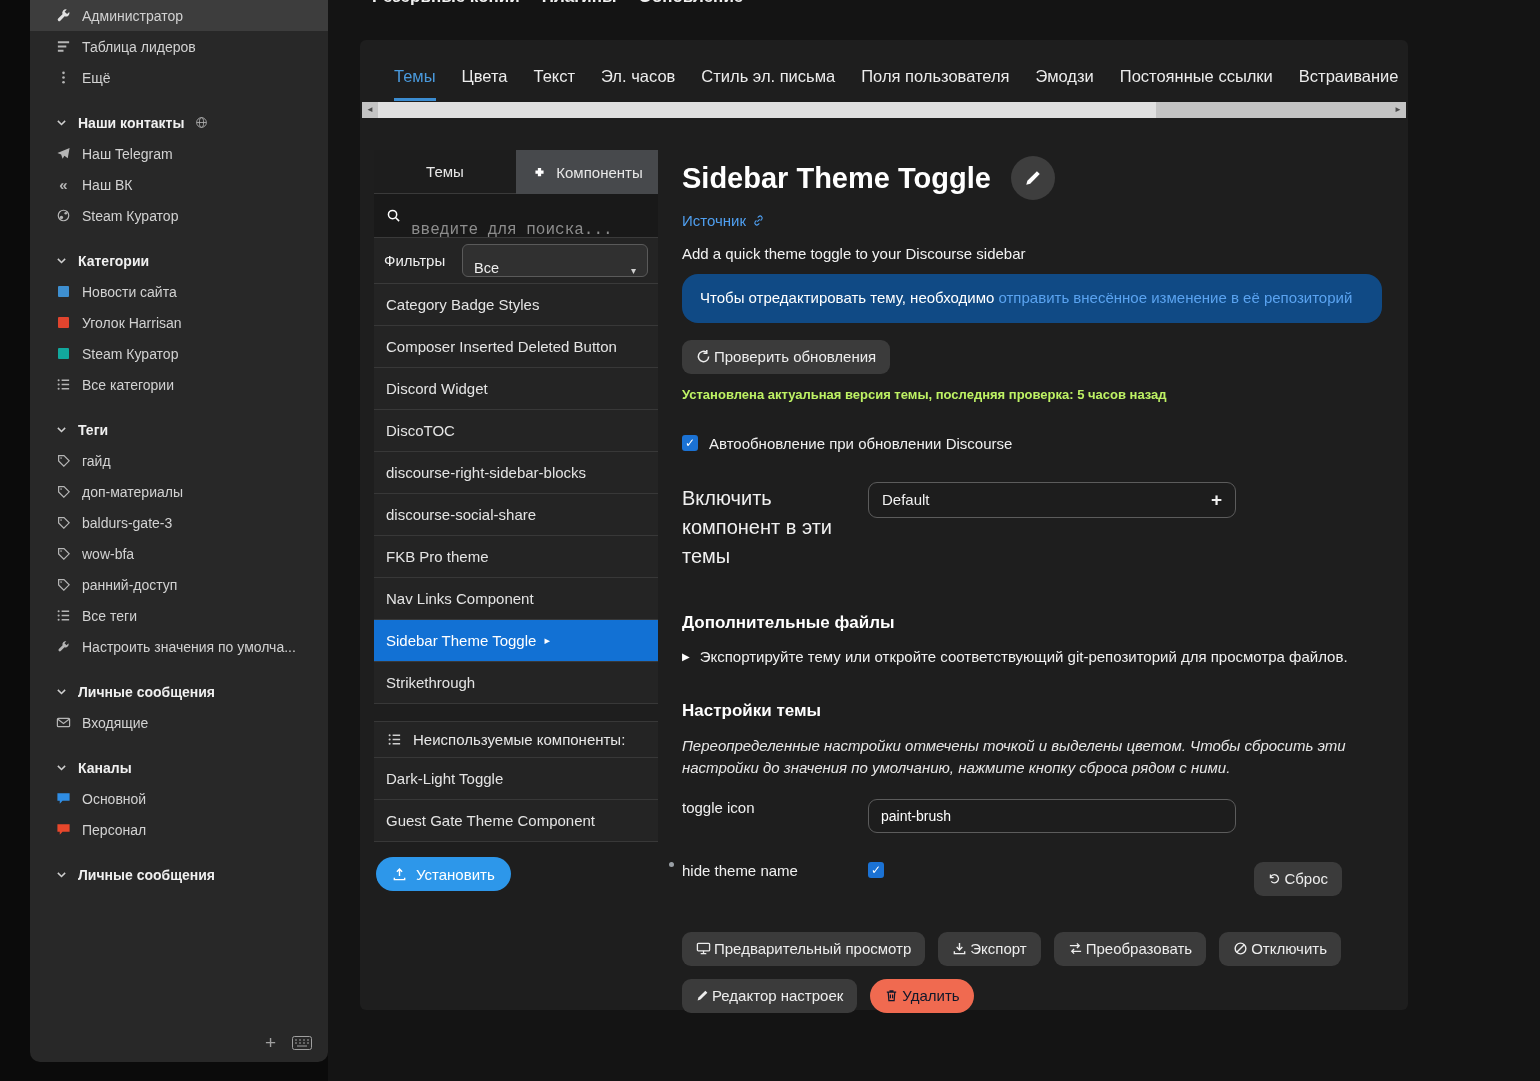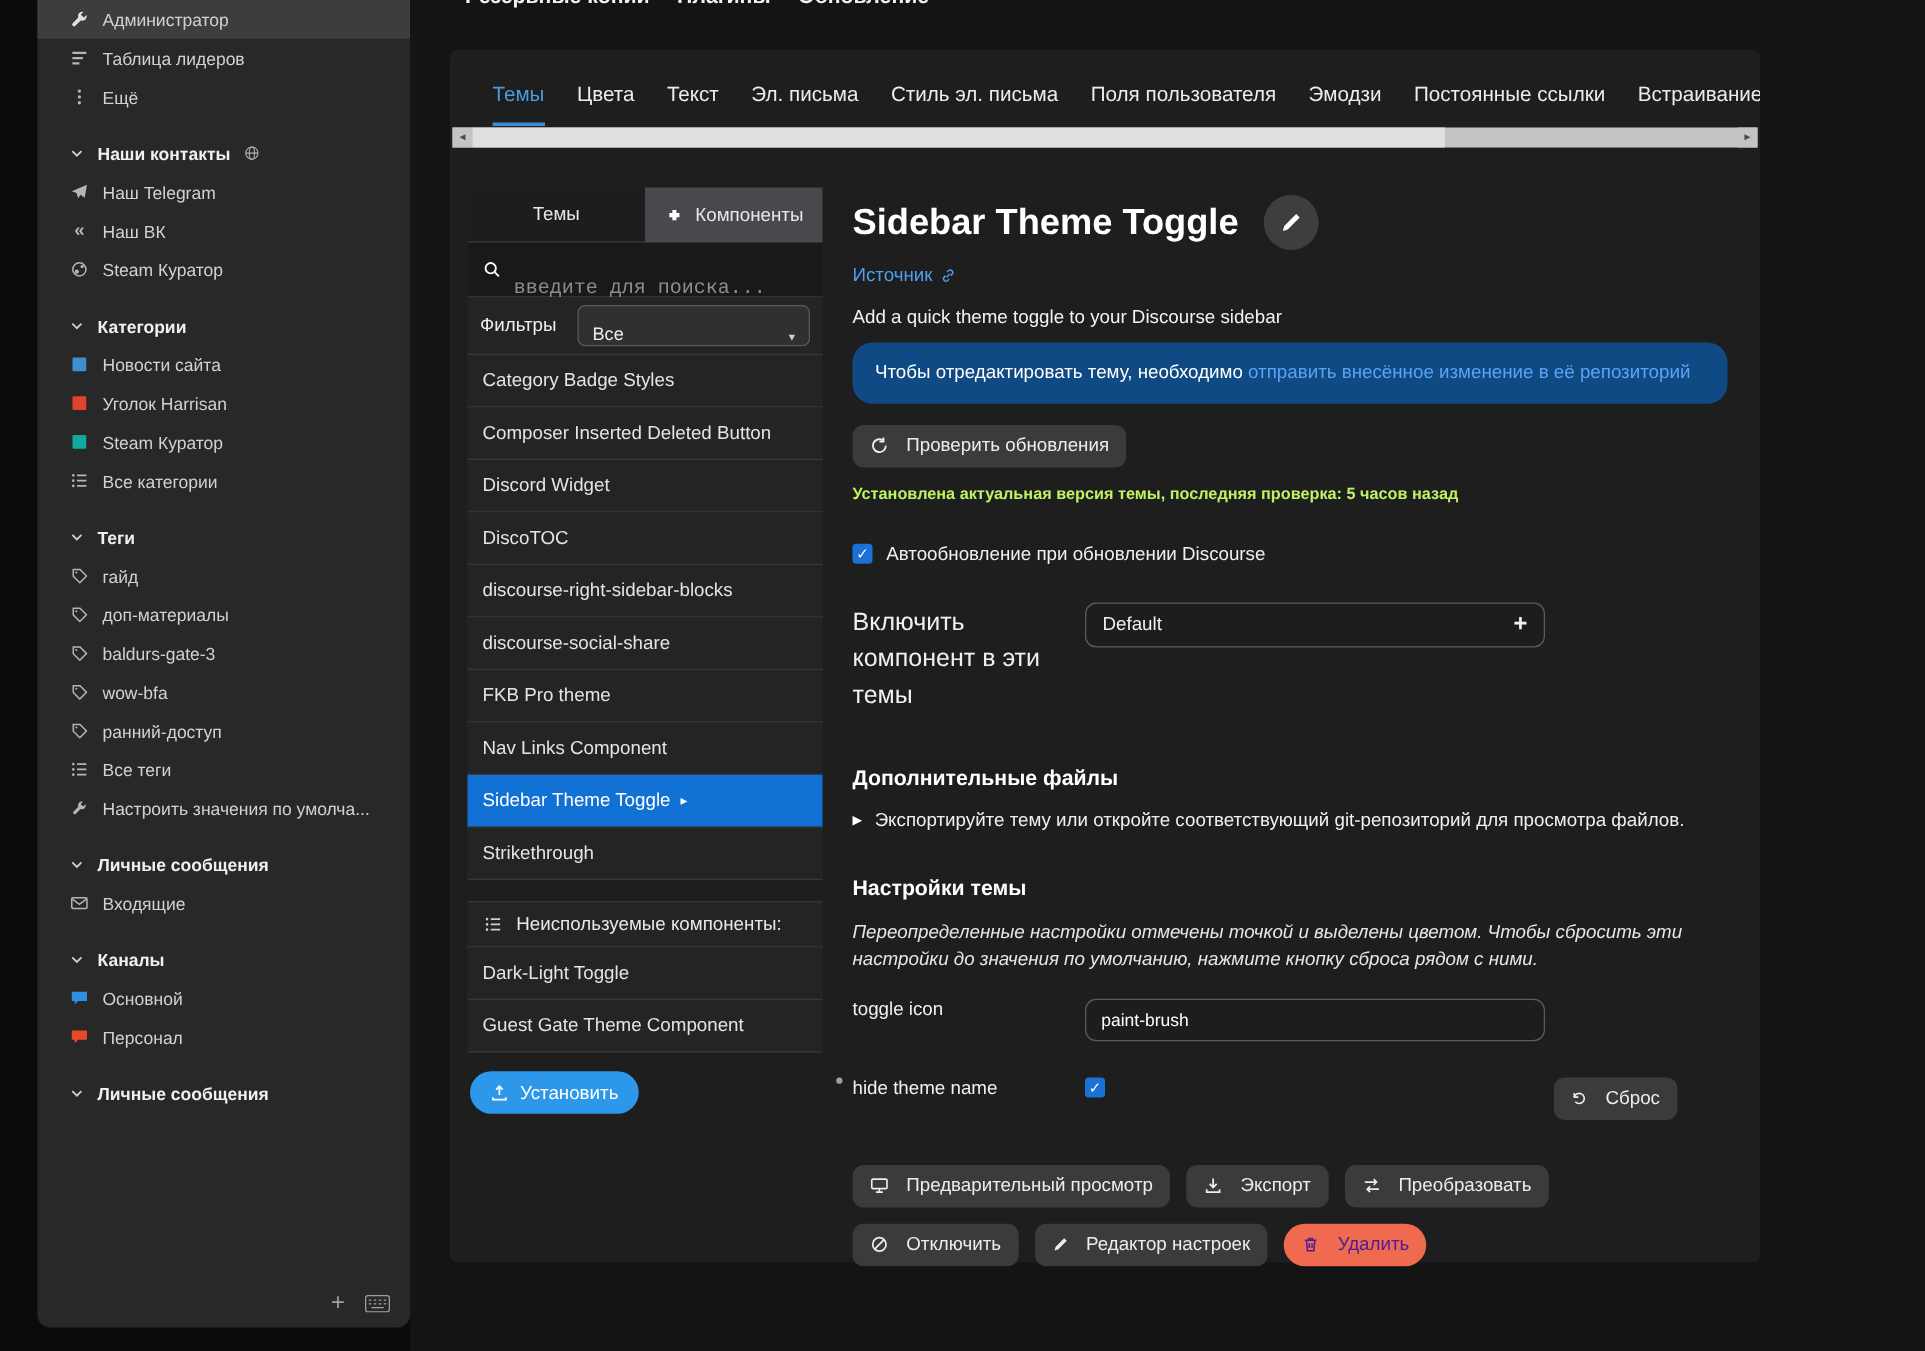--- a/index.html
+++ b/index.html
@@ -61,42 +61,42 @@
 
   
   .detail { position:absolute; left:322px; top:116px; width:700px; color:#f0f0f0; }
   .title-row { display:flex; align-items:center; gap:20px; }
   .title-row h1 { font-size:29px; font-weight:700; color:#ffffff; }
   .edit-circle { width:44px; height:44px; border-radius:50%; background:#3e3e3e; display:flex; align-items:center; justify-content:center; color:#ffffff; cursor:pointer; }
   .source-row { margin-top:12px; display:flex; align-items:center; gap:6px; color:var(--c-link,#4f9ff0); font-size:15px; width:max-content; cursor:pointer; }
   .desc { margin-top:16px; font-size:15px; color:#f2f2f2; }
   .info-box { margin-top:12px; background:var(--c-info,#104a85); border-radius:16px; padding:13px 18px; font-size:15px; line-height:1.5; color:#ffffff; }
   .info-box .info-link { color:#5aa3f0; cursor:pointer; }
-  .btn { display:inline-flex; align-items:center; gap:14px; height:34px; padding:0 14px; background:#3b3b3b; border:none; border-radius:9px; color:#ededed; font-size:15px; font-family:inherit; cursor:pointer; white-space:nowrap; }
+  .btn { display:inline-flex; align-items:center; gap:3px; height:34px; padding:0 14px; background:#3b3b3b; border:none; border-radius:9px; color:#ededed; font-size:15px; font-family:inherit; cursor:pointer; white-space:nowrap; }
   .check-updates { margin-top:17px; }
   .version { margin-top:13px; font-size:13px; font-weight:700; color:#bef264; }
   .auto-row { margin-top:33px; display:flex; align-items:center; gap:11px; font-size:15px; }
   .checkbox { width:16px; height:16px; background:#1b72d4; border-radius:3px; color:#fff; font-size:12px; font-weight:700; display:flex; align-items:center; justify-content:center; cursor:pointer; flex:0 0 16px; }
   .include-row { margin-top:30px; display:flex; gap:18px; }
   .include-label { width:168px; font-size:20px; line-height:1.45; padding-top:2px; }
   .include-select { width:368px; height:36px; background:#1d1d1d; border:1px solid #5c5c5c; border-radius:9px; display:flex; align-items:center; padding:0 13px; font-size:15px; cursor:pointer; }
   .include-select .plus-btn { margin-left:auto; font-size:19px; font-weight:600; cursor:pointer; }
   .sec-heading { margin-top:42px; font-size:17px; font-weight:700; color:#ffffff; }
   .sec-heading.settings { margin-top:36px; }
   .files-hint { margin-top:15px; display:flex; align-items:center; gap:10px; font-size:15px; cursor:pointer; }
   .files-hint .tri { font-size:10px; color:#ffffff; }
   .settings-note { margin-top:14px; font-style:italic; font-size:15px; line-height:1.5; color:#e6e6e6; max-width:680px; }
   .setting-row { margin-top:19px; display:flex; gap:18px; width:660px; position:relative; }
   .setting-row.second { margin-top:29px; }
   .setting-row.overridden::before { content:""; position:absolute; left:-13px; width:5px; height:5px; border-radius:50%; background:#9aa0a6; }
   .setting-label { width:168px; font-size:15px; }
   .setting-input { width:368px; height:34px; background:#1d1d1d; border:1px solid #5c5c5c; border-radius:9px; color:#ffffff; padding:0 12px; font-size:14px; font-family:inherit; }
   .reset-btn { margin-left:auto; }
   .actions { margin-top:36px; display:flex; flex-wrap:wrap; gap:13px; width:660px; }
-  .btn.danger { background:var(--c-danger,#f06a50); color:#4c1d95; border-radius:17px; }
+  .btn.danger { background:var(--c-danger,#f06a50); color:#0f172a; border-radius:17px; }
 </style>
 </head>
 <body>
 
 <div class="page">
 
   <nav class="sidebar">
     <div class="sb-item active">
       <span class="sb-icon">
           <svg class="svgi" viewBox="0 0 16 16">
@@ -347,21 +347,21 @@
         <span>Обновление</span>
       </div>
     </div>
 
     <div class="panel">
 
       <div class="tabs">
         <span class="tab active">Темы</span>
         <span class="tab">Цвета</span>
         <span class="tab">Текст</span>
-        <span class="tab">Эл. письма</span>
+        <span class="tab">Эл. часов</span>
         <span class="tab">Стиль эл. письма</span>
         <span class="tab">Поля пользователя</span>
         <span class="tab">Эмодзи</span>
         <span class="tab">Постоянные ссылки</span>
         <span class="tab">Встраивание</span>
       </div>
 
       <div class="hscroll">
         <span class="hs-arrow left">◄</span>
         <div class="hs-thumb"></div>

